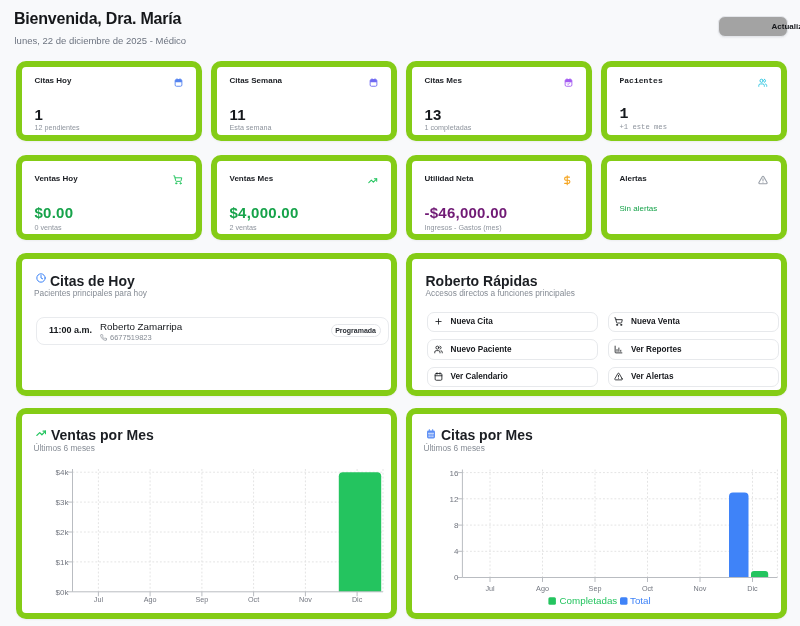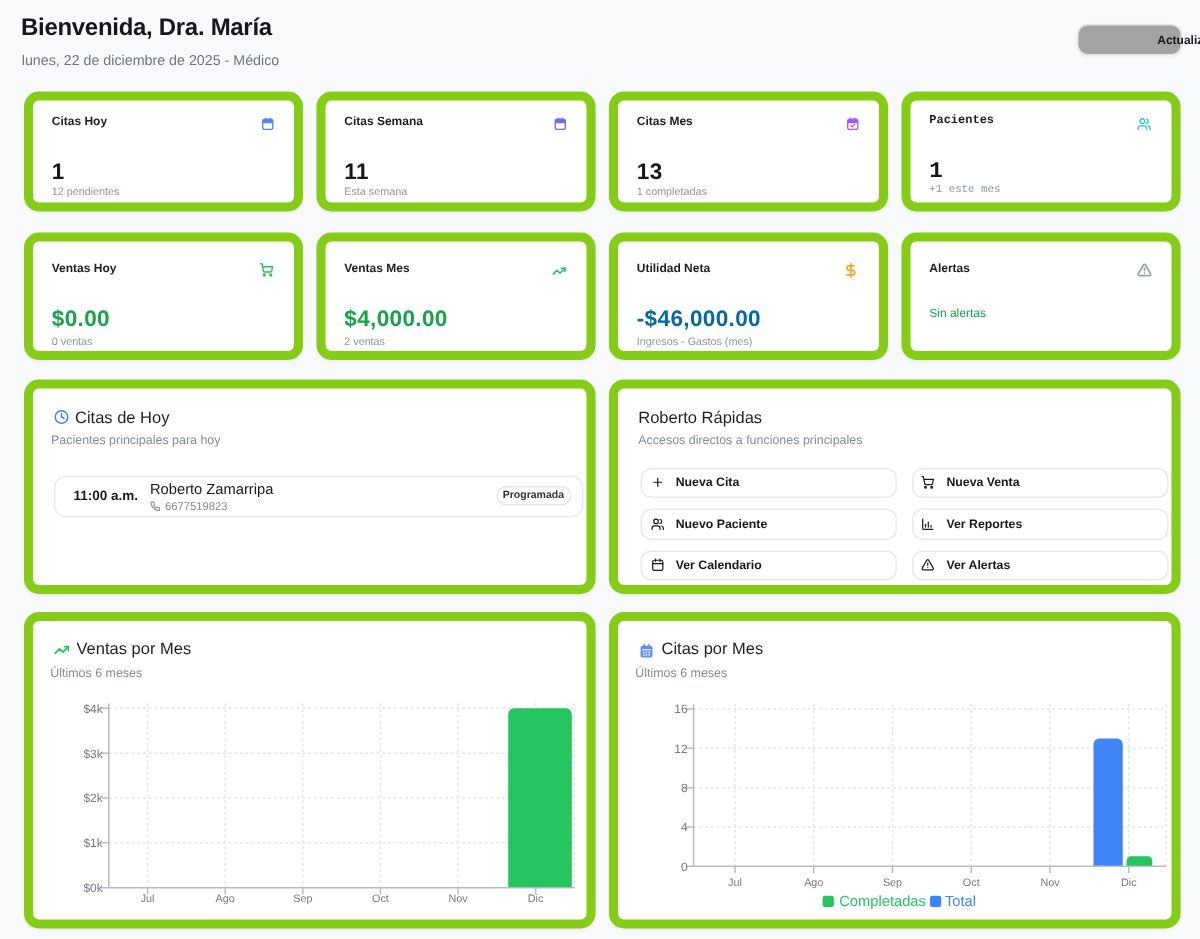--- a/index.html
+++ b/index.html
@@ -5,22 +5,22 @@
 * { margin:0; padding:0; box-sizing:border-box; }
 html,body { width:800px; height:626px; background:#f8f9fb; font-family:"Liberation Sans",sans-serif; overflow:hidden; }
 .page { position:relative; width:800px; height:604px;padding-left:24px; }
 .card { position:absolute; background:#fff; border:6px solid #84cc16; border-radius:10px;
   box-shadow:0 1px 2px rgba(16,24,40,.05); }
 .t { position:absolute; left:12.5px; font-size:8px; line-height:1; font-weight:700; color:#1b1e23; }
 .v { position:absolute; left:12.5px; font-size:15px; line-height:1; font-weight:700; color:#15181c; letter-spacing:.25px; }
 .s { position:absolute; left:12.5px; font-size:7.2px; line-height:1; color:#8e949d; }
 .ic { position:absolute; right:13.5px; }
 .green { color:#16a34a; }
-.red { color:#0369a1; }
-.pt { position:absolute; font-size:11px; line-height:1; font-weight:400; color:#1b1e23; }
+.red { color:#701a75; }
+.pt { position:absolute; font-size:14px; line-height:1; font-weight:700; color:#1b1e23; }
 .ps { position:absolute; font-size:8.3px; line-height:1; color:#858b94; }
 .qbtn { position:absolute; width:171px; height:20.5px; border:1px solid #e7e9ec; border-radius:7px; display:flex; align-items:center; background:#fff; }
 .qbtn svg { margin-left:5.5px; }
 .qbtn span { margin-left:8px; font-size:8.2px; font-weight:700; color:#16181c; }
 </style>
 </head>
 <body>
 <div class="page">
 
   <div style="position:absolute;left:14px;top:10.9px;font-size:16px;line-height:1;font-weight:700;color:#15171a;letter-spacing:-.2px;">Bienvenida, Dra. María</div>

